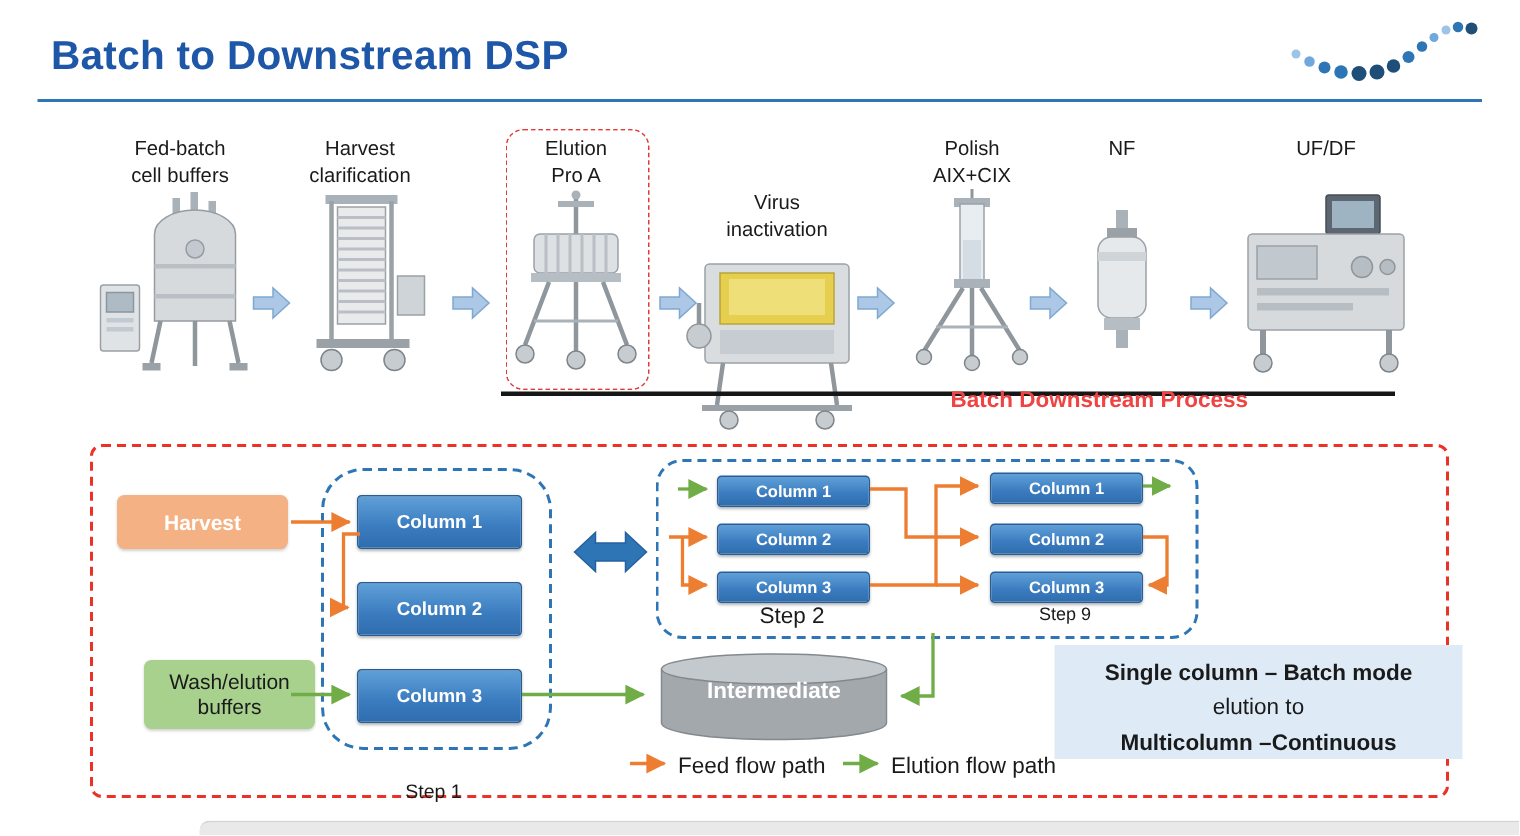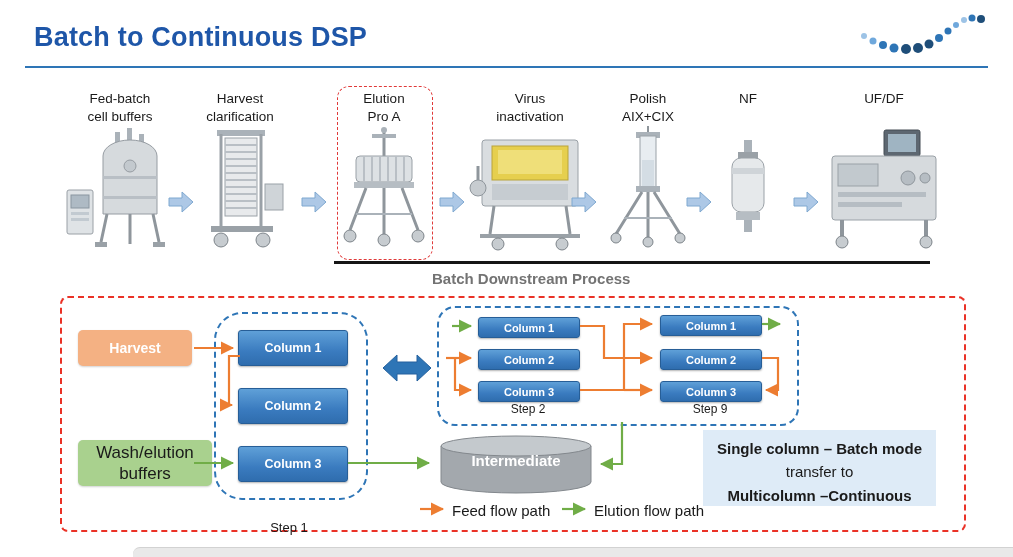--- a/index.html
+++ b/index.html
@@ -13,69 +13,69 @@
 
   .stage{position:absolute;top:90px;text-align:center;}
   .stage-label{font-size:13.5px;line-height:1.3;color:#1a1a1a;min-height:36px;}
   .stage-img{display:block;margin:0 auto;}
   .capture-highlight{position:absolute;left:337px;top:86px;width:94px;height:172px;
                      border:1.5px dashed #E03A3A;border-radius:12px;z-index:3;pointer-events:none;}
 
   .proc-arrow{position:absolute;top:190px;z-index:2;}
 
   .batch-line{position:absolute;left:334px;top:261px;width:596px;height:3px;background:#161616;}
-  .batch-label{position:absolute;left:432px;top:270px;width:400px;text-align:left;
-               font-size:15px;font-weight:bold;color:#737373;}
+  .batch-label{position:absolute;left:432px;top:258px;width:400px;text-align:right;
+               font-size:15px;font-weight:bold;color:#ef4444;}
 
   .red-dash{position:absolute;left:60px;top:296px;width:902px;height:232px;
             border:2px dashed #EA3227;border-radius:8px;z-index:1;}
 
   .io-box{position:absolute;display:flex;align-items:center;justify-content:center;text-align:center;
           border-radius:5px;z-index:2;box-shadow:0 1px 2px rgba(0,0,0,.18);}
   .harvest{left:78px;top:330px;width:114px;height:36px;background:#F4B183;color:#ffffff;
            font-size:14px;font-weight:bold;}
-  .buffers{left:78px;top:440px;width:134px;height:46px;background:#A9D18E;color:#1a1a1a;
-           font-size:17px;line-height:1.25;}
+  .buffers{left:96px;top:440px;width:114px;height:46px;background:#A9D18E;color:#1a1a1a;
+           font-size:14px;line-height:1.25;}
 
   .step1-dash{position:absolute;left:214px;top:312px;width:150px;height:184px;
               border:2px dashed #2E75B6;border-radius:28px;z-index:1;}
   .multicol-dash{position:absolute;left:437px;top:306px;width:358px;height:116px;
                  border:2px dashed #2E75B6;border-radius:18px;z-index:1;}
 
   .colbox{position:absolute;display:flex;align-items:center;justify-content:center;
           background:linear-gradient(180deg,#5FA0D8 0%,#3A7BBF 60%,#2F6DAE 100%);
           border:1px solid #275E97;border-radius:3px;color:#fff;font-weight:bold;
           box-shadow:0 1px 2px rgba(0,0,0,.3);z-index:2;font-size:12.5px;}
   .colbox.small{font-size:11px;}
 
   .step-caption{position:absolute;text-align:center;font-size:13px;color:#1a1a1a;z-index:2;}
 
   .dbl-arrow{position:absolute;left:380px;top:352px;z-index:2;}
 
   .cyl{position:absolute;left:437px;top:434px;z-index:2;}
   .cyl-label{position:absolute;left:437px;top:452px;width:158px;text-align:center;
              color:#fff;font-weight:bold;font-size:15px;z-index:3;}
 
-  .note-box{position:absolute;left:703px;top:430px;width:233px;height:76px;background:#DEEBF7;
+  .note-box{position:absolute;left:703px;top:430px;width:272px;height:76px;background:#DEEBF7;
             z-index:2;text-align:center;font-size:15px;line-height:1.55;padding-top:7px;box-sizing:border-box;}
   .note-box .b{font-weight:bold;}
 
   .legend-text{position:absolute;top:502px;font-size:15px;color:#1a1a1a;z-index:2;}
 
   .flow-layer{position:absolute;left:0;top:0;width:1013px;height:557px;z-index:4;pointer-events:none;}
 
   .bottom-bar{position:absolute;left:133px;bottom:0;width:880px;height:9px;background:#E9E9E9;
               border-top:1px solid #D2D2D2;border-top-left-radius:7px;}
 </style>
 </head>
 <body>
 
 <div class="slide">
 
-  <div class="title">Batch to Continuous DSP</div>
+  <div class="title">Batch to Downstream DSP</div>
   <svg class="logo" width="132" height="52" viewBox="0 0 132 52">
     <circle cx="6" cy="26" r="3" fill="#9DC3E6"></circle>
       <circle cx="15" cy="31" r="3.5" fill="#6FA8DC"></circle>
     <circle cx="25" cy="35" r="4" fill="#2E75B6"></circle>
       <circle cx="36" cy="38" r="4.5" fill="#2E75B6"></circle>
     <circle cx="48" cy="39" r="5" fill="#1F4E79"></circle>
       <circle cx="60" cy="38" r="5" fill="#1F4E79"></circle>
     <circle cx="71" cy="34" r="4.5" fill="#1F4E79"></circle>
       <circle cx="81" cy="28" r="4" fill="#2E75B6"></circle>
     <circle cx="90" cy="21" r="3.5" fill="#2E75B6"></circle>
@@ -136,21 +136,21 @@
       <path d="M28 30 V56 M36 30 V56 M44 30 V56 M52 30 V56 M60 30 V56 M68 30 V56" stroke="#b9bfc5" stroke-width="2"></path>
       <rect x="18" y="56" width="60" height="6" fill="#b6bdc3"></rect>
       <path d="M30 62 L14 104 M66 62 L82 104 M48 62 L48 108" stroke="#8f969c" stroke-width="3" fill="none"></path>
       <path d="M20 88 H76" stroke="#aab2b9" stroke-width="2"></path>
       <circle cx="14" cy="110" r="6" fill="#c7ccd0" stroke="#7d848a"></circle>
       <circle cx="82" cy="110" r="6" fill="#c7ccd0" stroke="#7d848a"></circle>
       <circle cx="48" cy="114" r="6" fill="#c7ccd0" stroke="#7d848a"></circle>
     </svg>
   </div>
 
-  <div class="stage" style="left:468px;width:124px;">
+  <div class="stage" style="left:456px;width:124px;margin-top:36px;">
     <div class="stage-label preline">Virus
 inactivation</div>
     <svg class="stage-img" width="124" height="130" viewBox="0 0 124 130">
       <rect x="14" y="14" width="96" height="66" rx="3" fill="#d9dde0" stroke="#9aa1a7"></rect>
       <rect x="24" y="20" width="76" height="34" fill="#e6cf4e" stroke="#b9a43b"></rect>
       <rect x="30" y="24" width="64" height="24" fill="#efdf79"></rect>
       <rect x="24" y="58" width="76" height="16" fill="#c6ccd1"></rect>
       <line x1="10" y1="40" x2="10" y2="54" stroke="#8f969c" stroke-width="3"></line>
       <circle cx="10" cy="62" r="8" fill="#c7ccd0" stroke="#8f969c"></circle>
       <path d="M26 80 L22 108 M98 80 L102 108" stroke="#8f969c" stroke-width="3"></path>
@@ -241,36 +241,36 @@
   <div class="step-caption" style="left:214px;top:520px;width:150px;">Step 1</div>
 
   <svg class="dbl-arrow" width="54" height="32" viewBox="0 0 54 32">
     <path d="M3 16 L17 3 V10 H37 V3 L51 16 L37 29 V22 H17 V29 Z" fill="#2E75B6" stroke="#24619E"></path>
   </svg>
 
   <div class="multicol-dash"></div>
   <div class="colbox small" style="left:478px;top:317px;width:100px;height:19px;">Column 1</div>
   <div class="colbox small" style="left:478px;top:349px;width:100px;height:19px;">Column 2</div>
   <div class="colbox small" style="left:478px;top:381px;width:100px;height:19px;">Column 3</div>
-  <div class="step-caption" style="left:478px;top:402px;width:100px;font-size:12px;">Step 2</div>
+  <div class="step-caption" style="left:478px;top:402px;width:100px;font-size:15px;">Step 2</div>
 
   <div class="colbox small" style="left:660px;top:315px;width:100px;height:19px;">Column 1</div>
   <div class="colbox small" style="left:660px;top:349px;width:100px;height:19px;">Column 2</div>
   <div class="colbox small" style="left:660px;top:381px;width:100px;height:19px;">Column 3</div>
   <div class="step-caption" style="left:660px;top:402px;width:100px;font-size:12px;">Step 9</div>
 
   <svg class="cyl" width="158" height="62" viewBox="0 0 158 62">
     <path d="M4 12 V48 a75 11 0 0 0 150 0 V12" fill="#A3A8AD" stroke="#83888D"></path>
     <ellipse cx="79" cy="12" rx="75" ry="10" fill="#C4C9CD" stroke="#83888D"></ellipse>
   </svg>
   <div class="cyl-label">Intermediate</div>
 
   <div class="note-box">
     <div class="b">Single column – Batch mode</div>
-    <div>transfer to</div>
+    <div>elution to</div>
     <div class="b">Multicolumn –Continuous</div>
   </div>
 
   <div class="legend-text" style="left:452px;">Feed flow path</div>
   <div class="legend-text" style="left:594px;">Elution flow path</div>
 
   <svg class="flow-layer" width="1013" height="557" viewBox="0 0 1013 557">
     <defs>
       <marker id="mo" markerWidth="7" markerHeight="7" refX="5.5" refY="3" orient="auto">
           <path d="M0 0 L6 3 L0 6 Z" fill="#ED7D31"></path>

